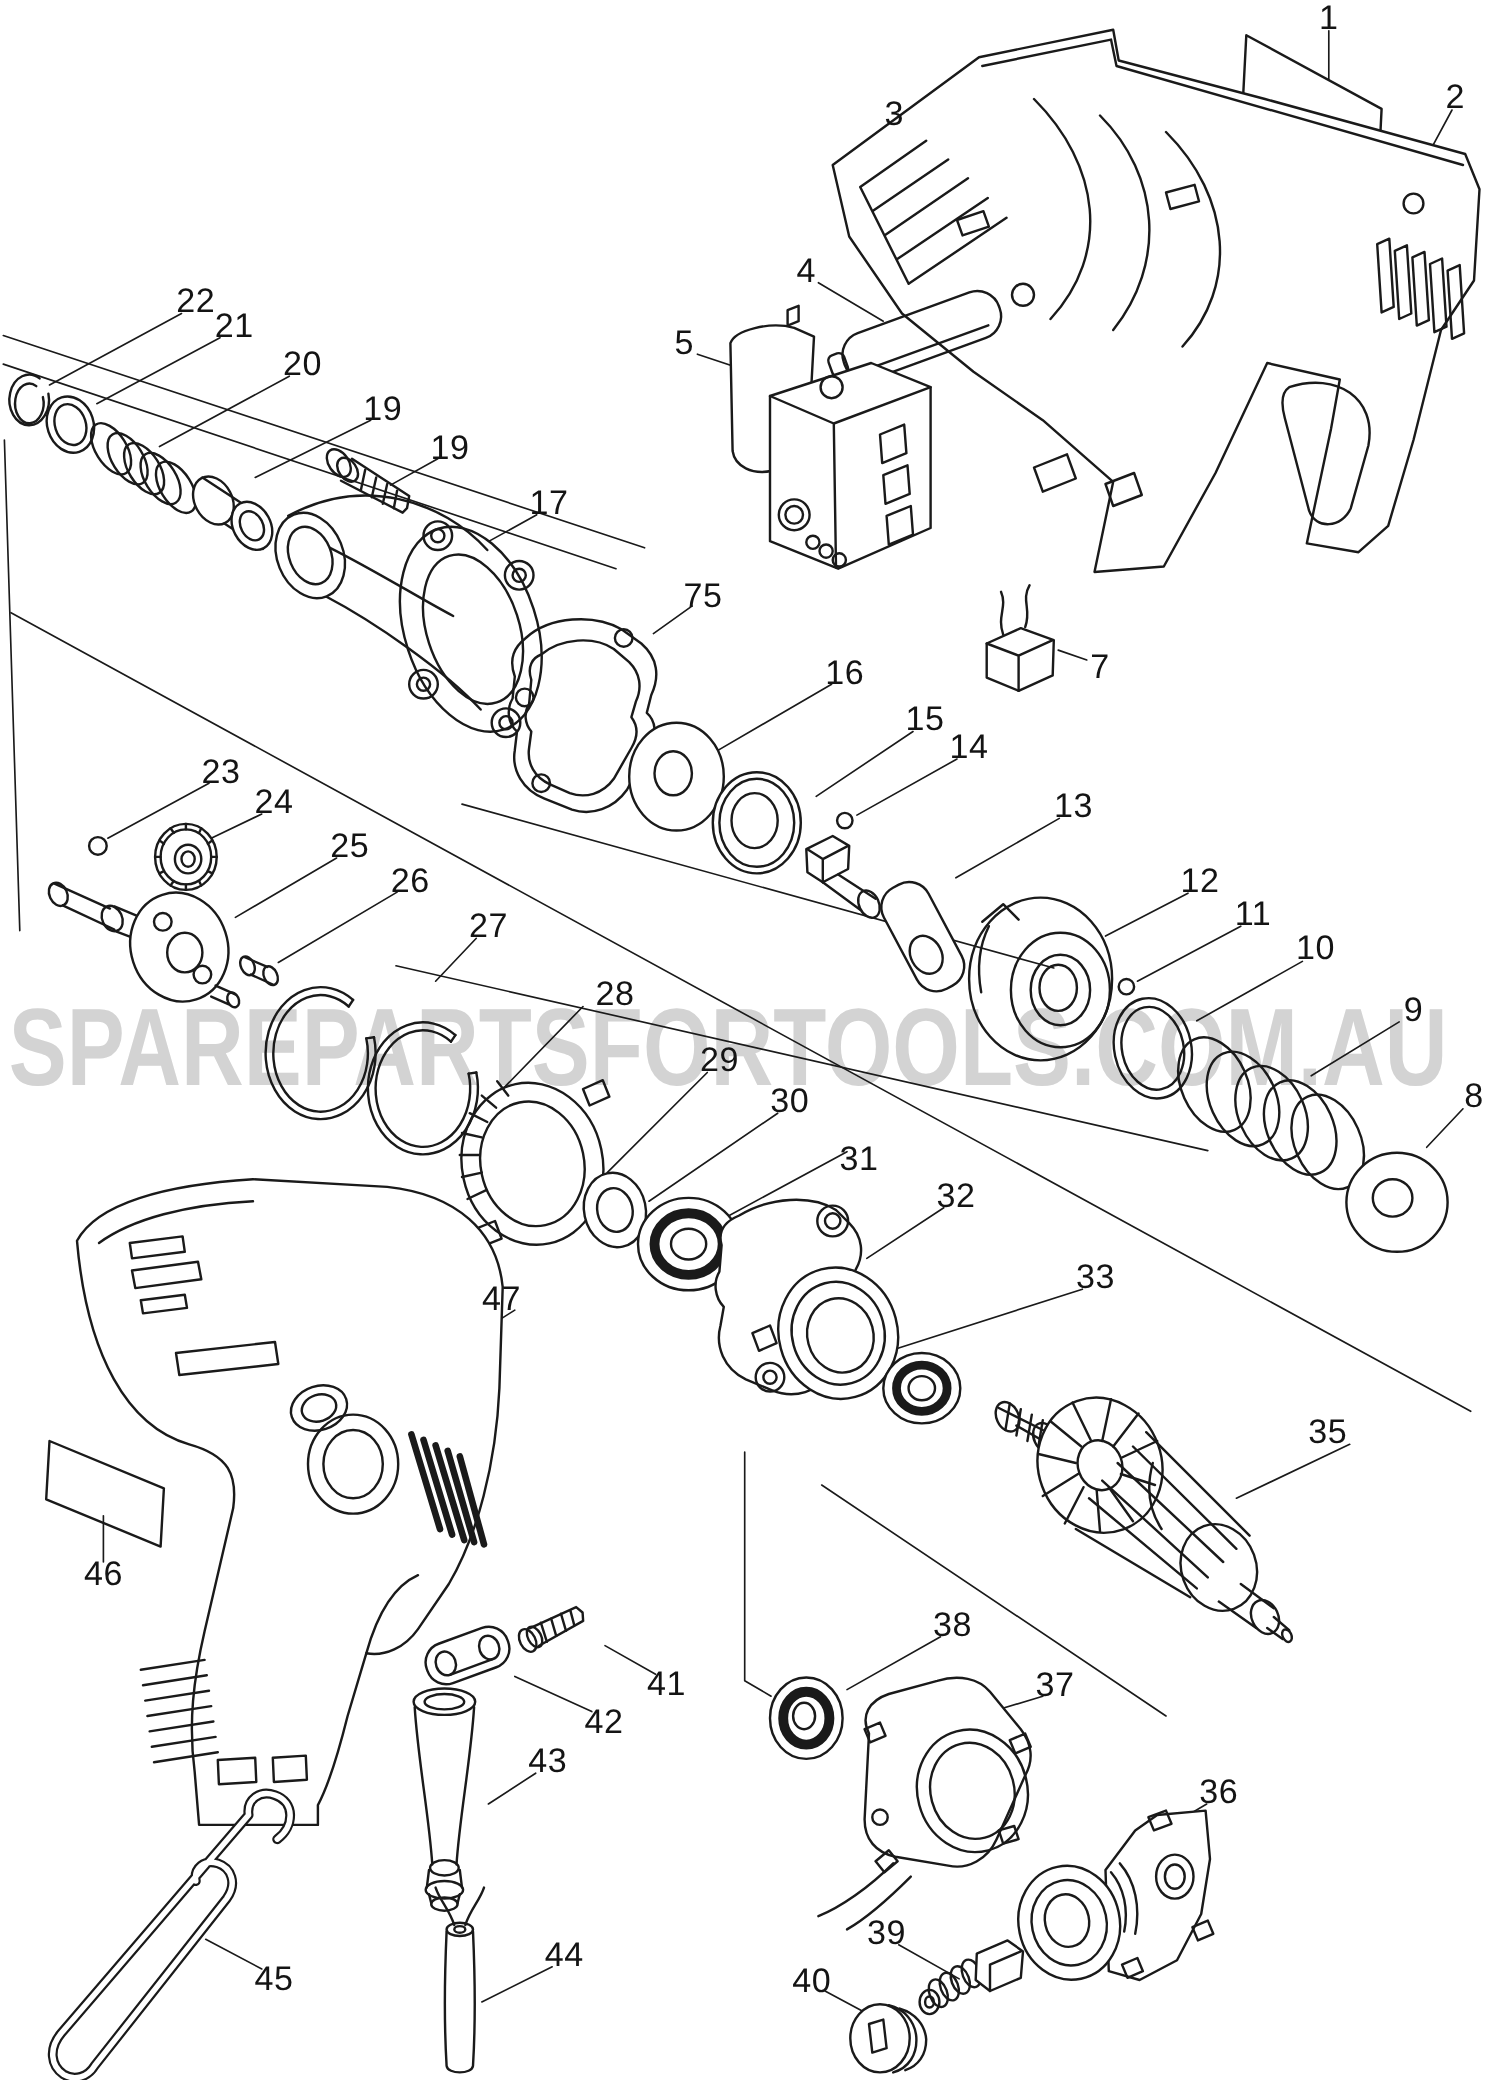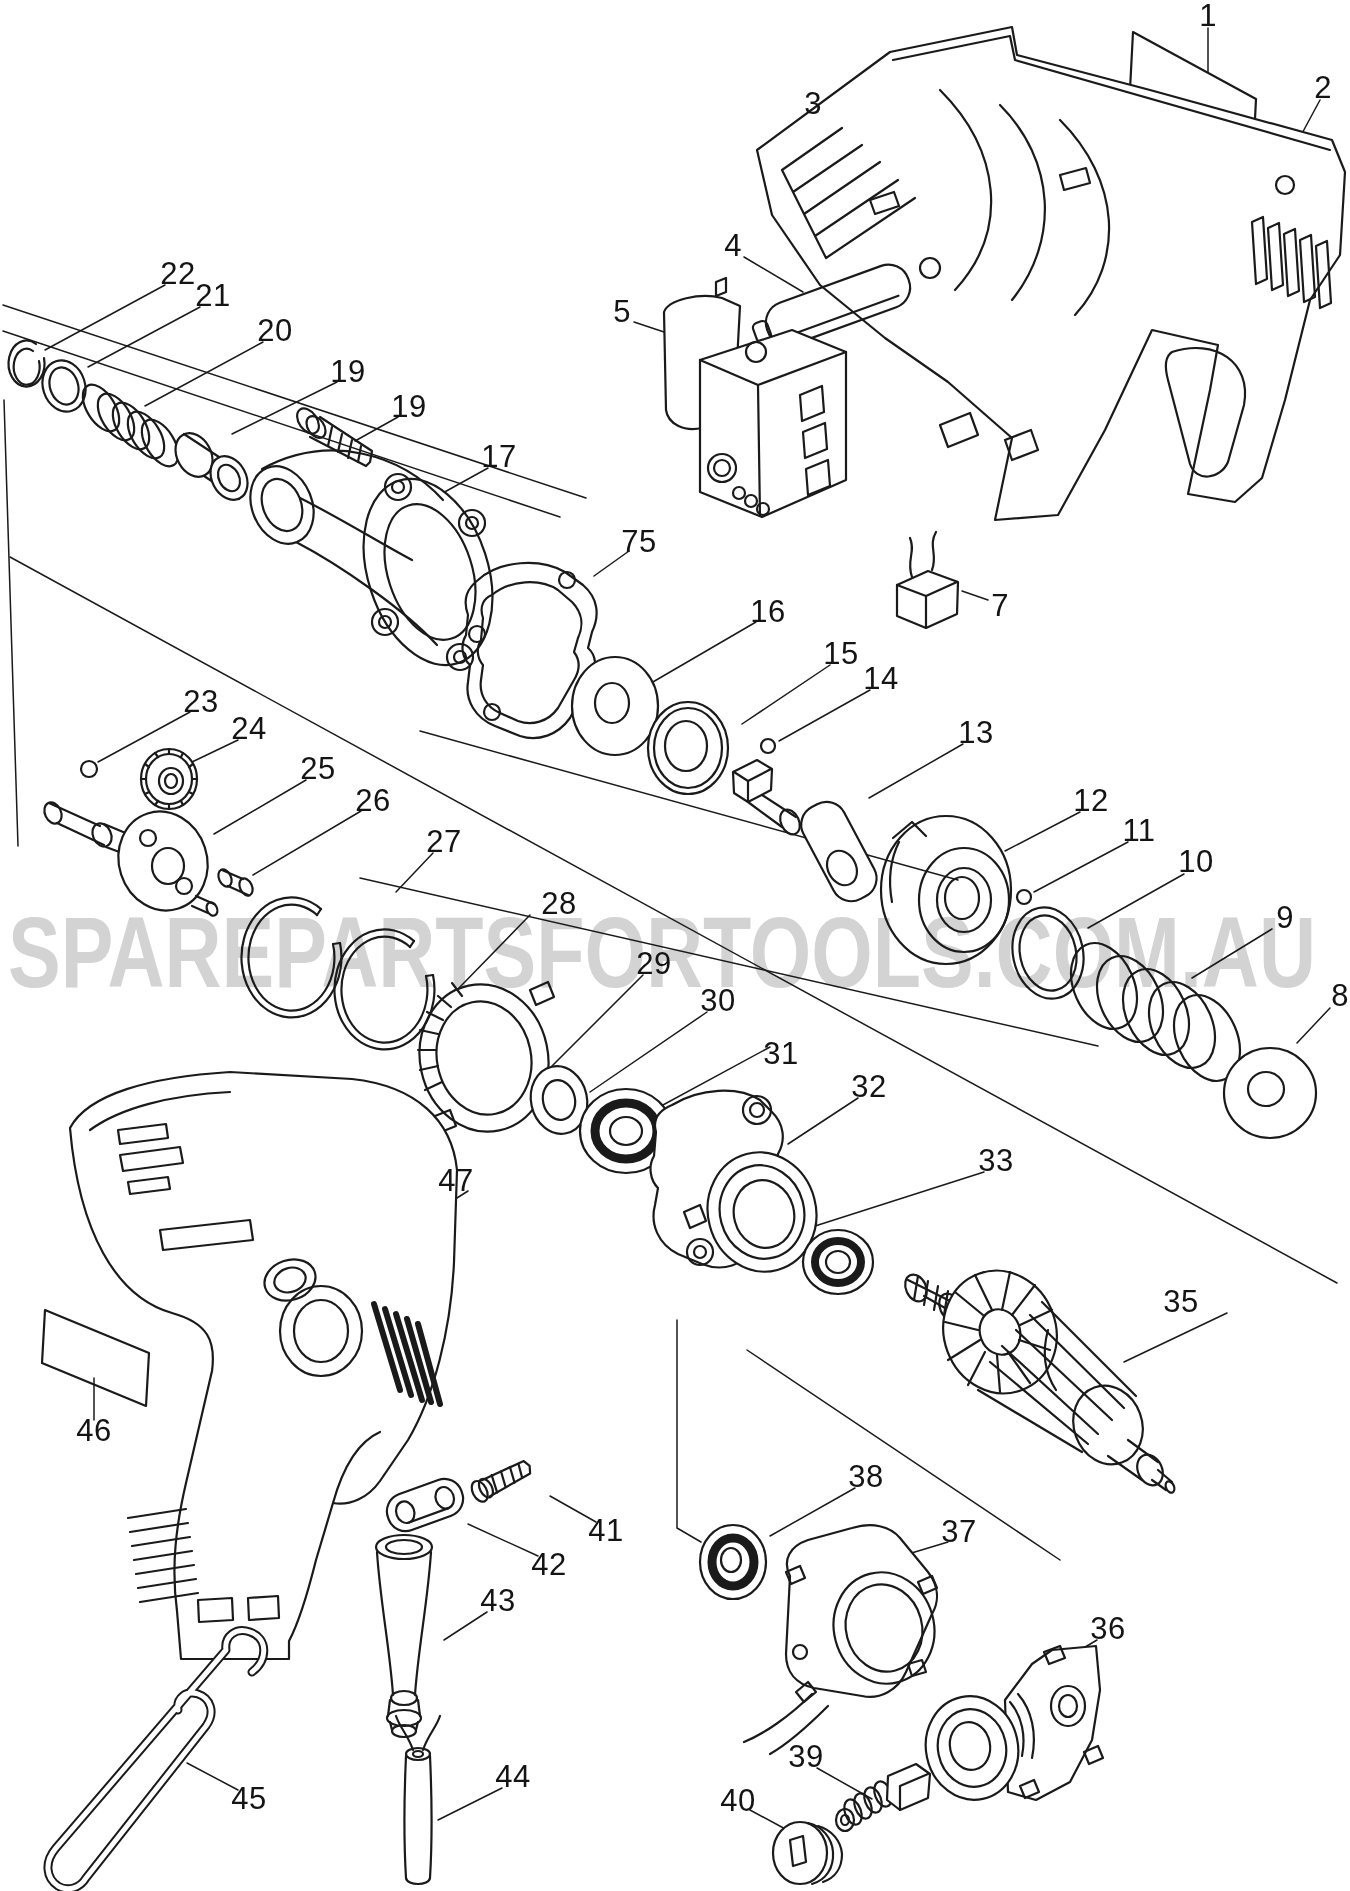--- a/index.html
+++ b/index.html
@@ -498,21 +498,21 @@
   <div class="plabel" style="left:249px;top:729px">24</div>
   <div class="plabel" style="left:318px;top:769px">25</div>
   <div class="plabel" style="left:373px;top:801px">26</div>
   <div class="plabel" style="left:444px;top:842px">27</div>
   <div class="plabel" style="left:559px;top:904px">28</div>
   <div class="plabel" style="left:654px;top:964px">29</div>
   <div class="plabel" style="left:718px;top:1001px">30</div>
   <div class="plabel" style="left:781px;top:1054px">31</div>
   <div class="plabel" style="left:869px;top:1087px">32</div>
   <div class="plabel" style="left:996px;top:1161px">33</div>
-  <div class="plabel" style="left:1181px;top:1302px">35</div>
+  <div class="plabel" style="left:1207px;top:1302px">35</div>
   <div class="plabel" style="left:1108px;top:1629px">36</div>
   <div class="plabel" style="left:959px;top:1532px">37</div>
   <div class="plabel" style="left:866px;top:1477px">38</div>
   <div class="plabel" style="left:806px;top:1757px">39</div>
   <div class="plabel" style="left:738px;top:1801px">40</div>
   <div class="plabel" style="left:606px;top:1531px">41</div>
   <div class="plabel" style="left:549px;top:1565px">42</div>
   <div class="plabel" style="left:498px;top:1601px">43</div>
   <div class="plabel" style="left:513px;top:1777px">44</div>
   <div class="plabel" style="left:249px;top:1799px">45</div>

